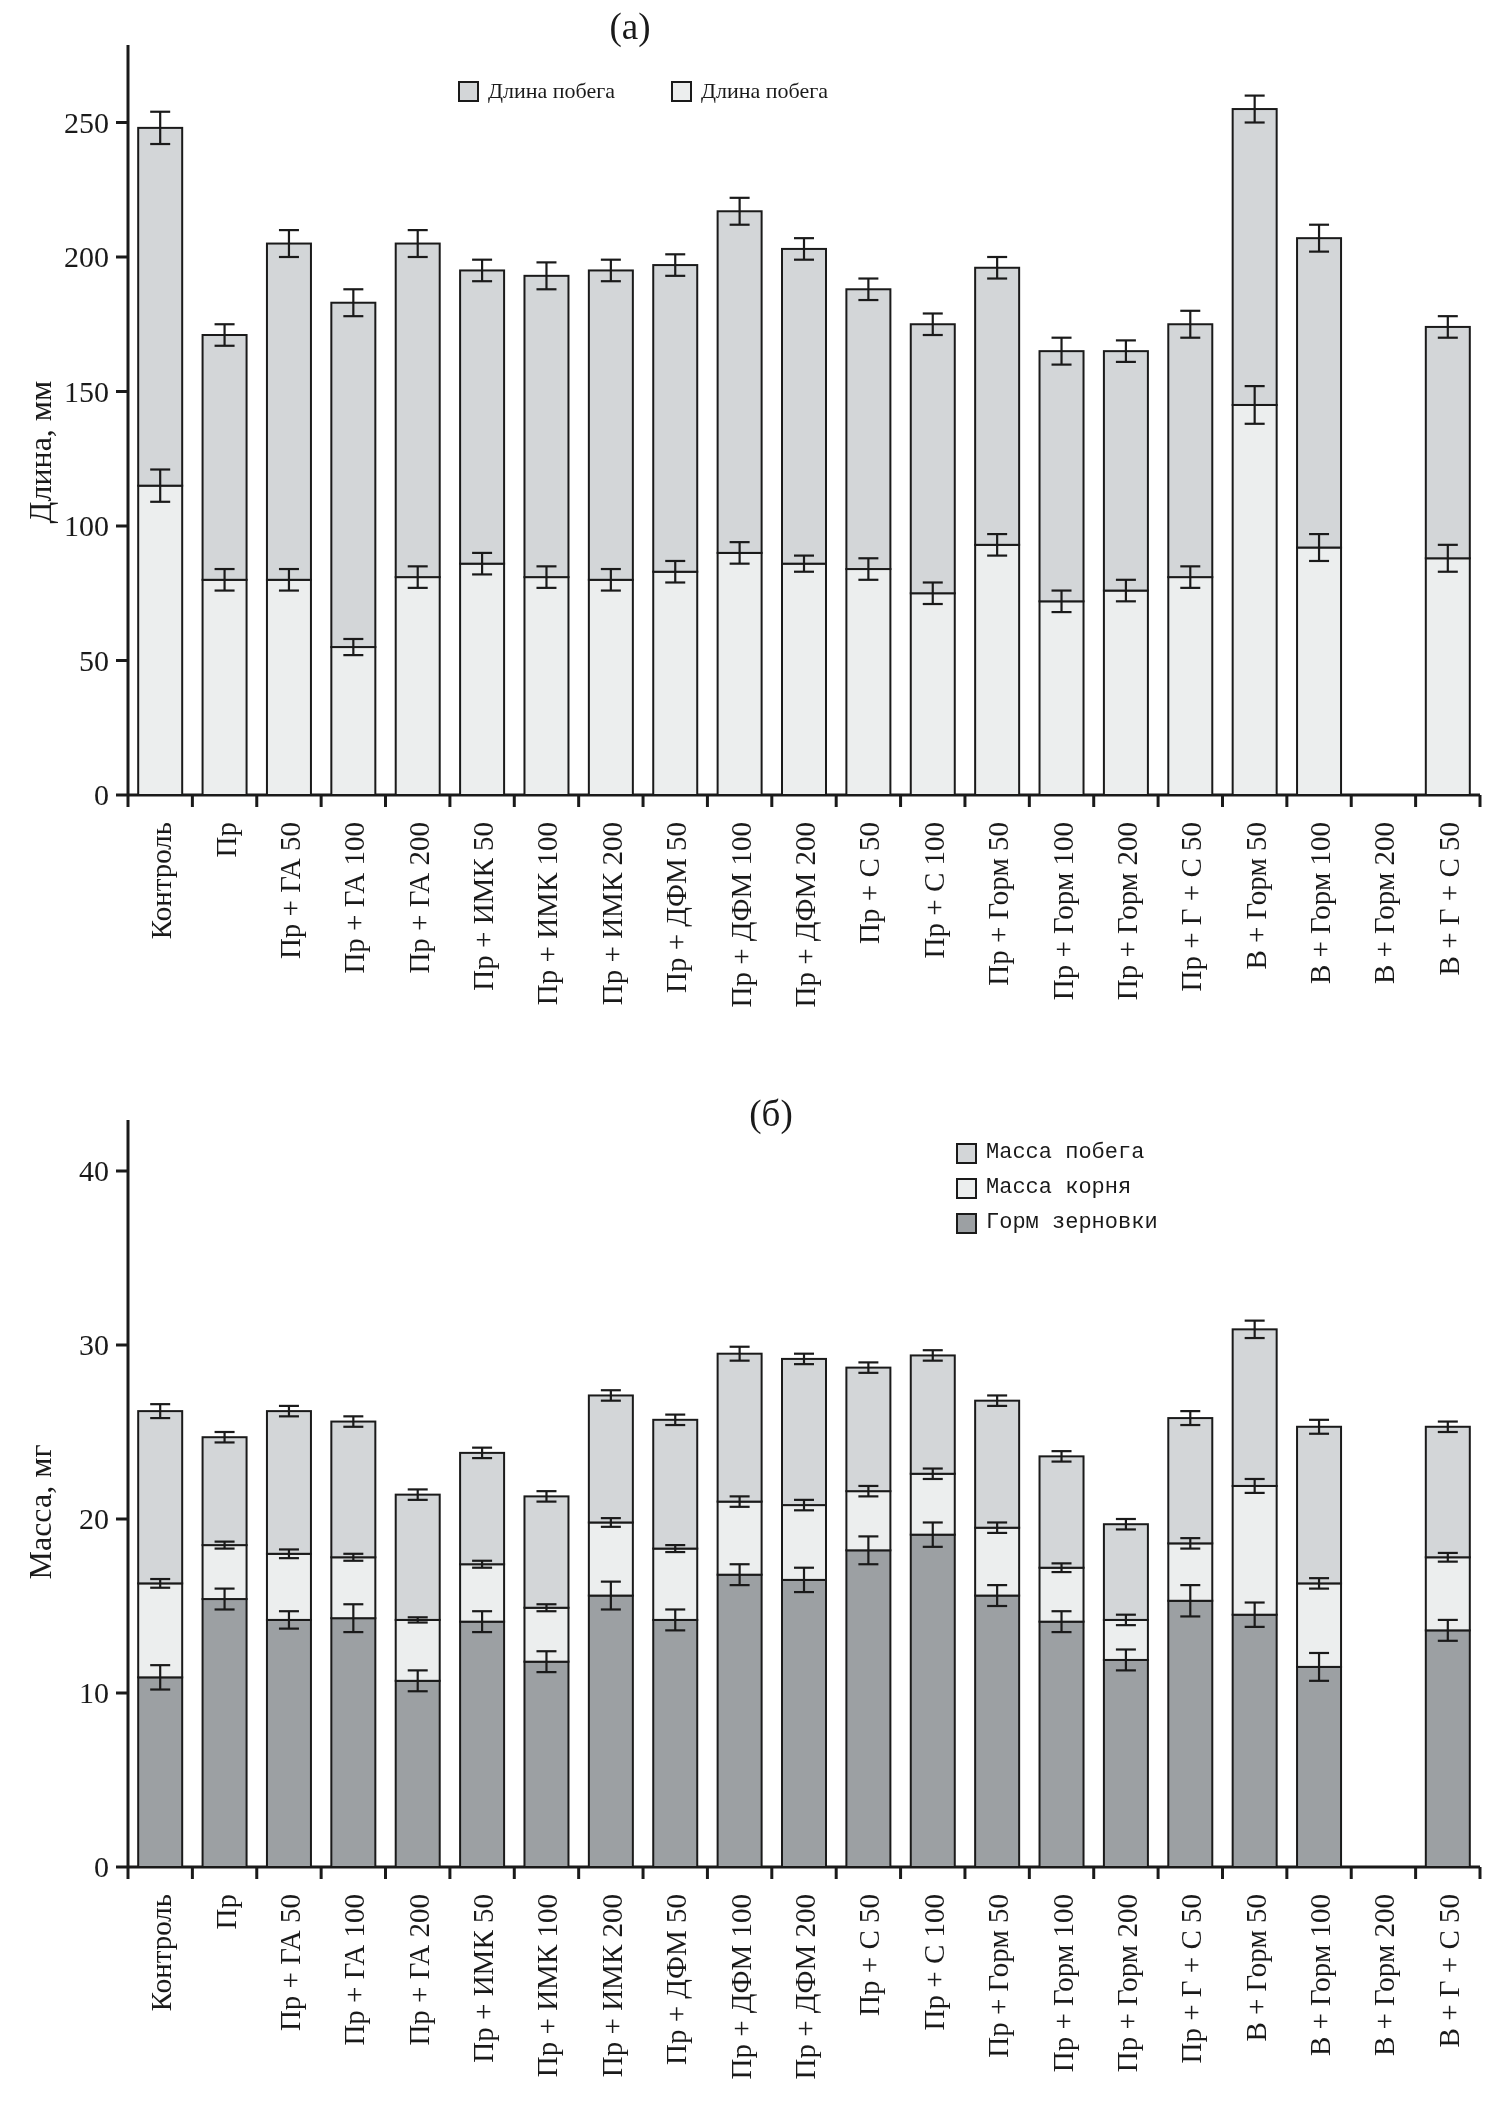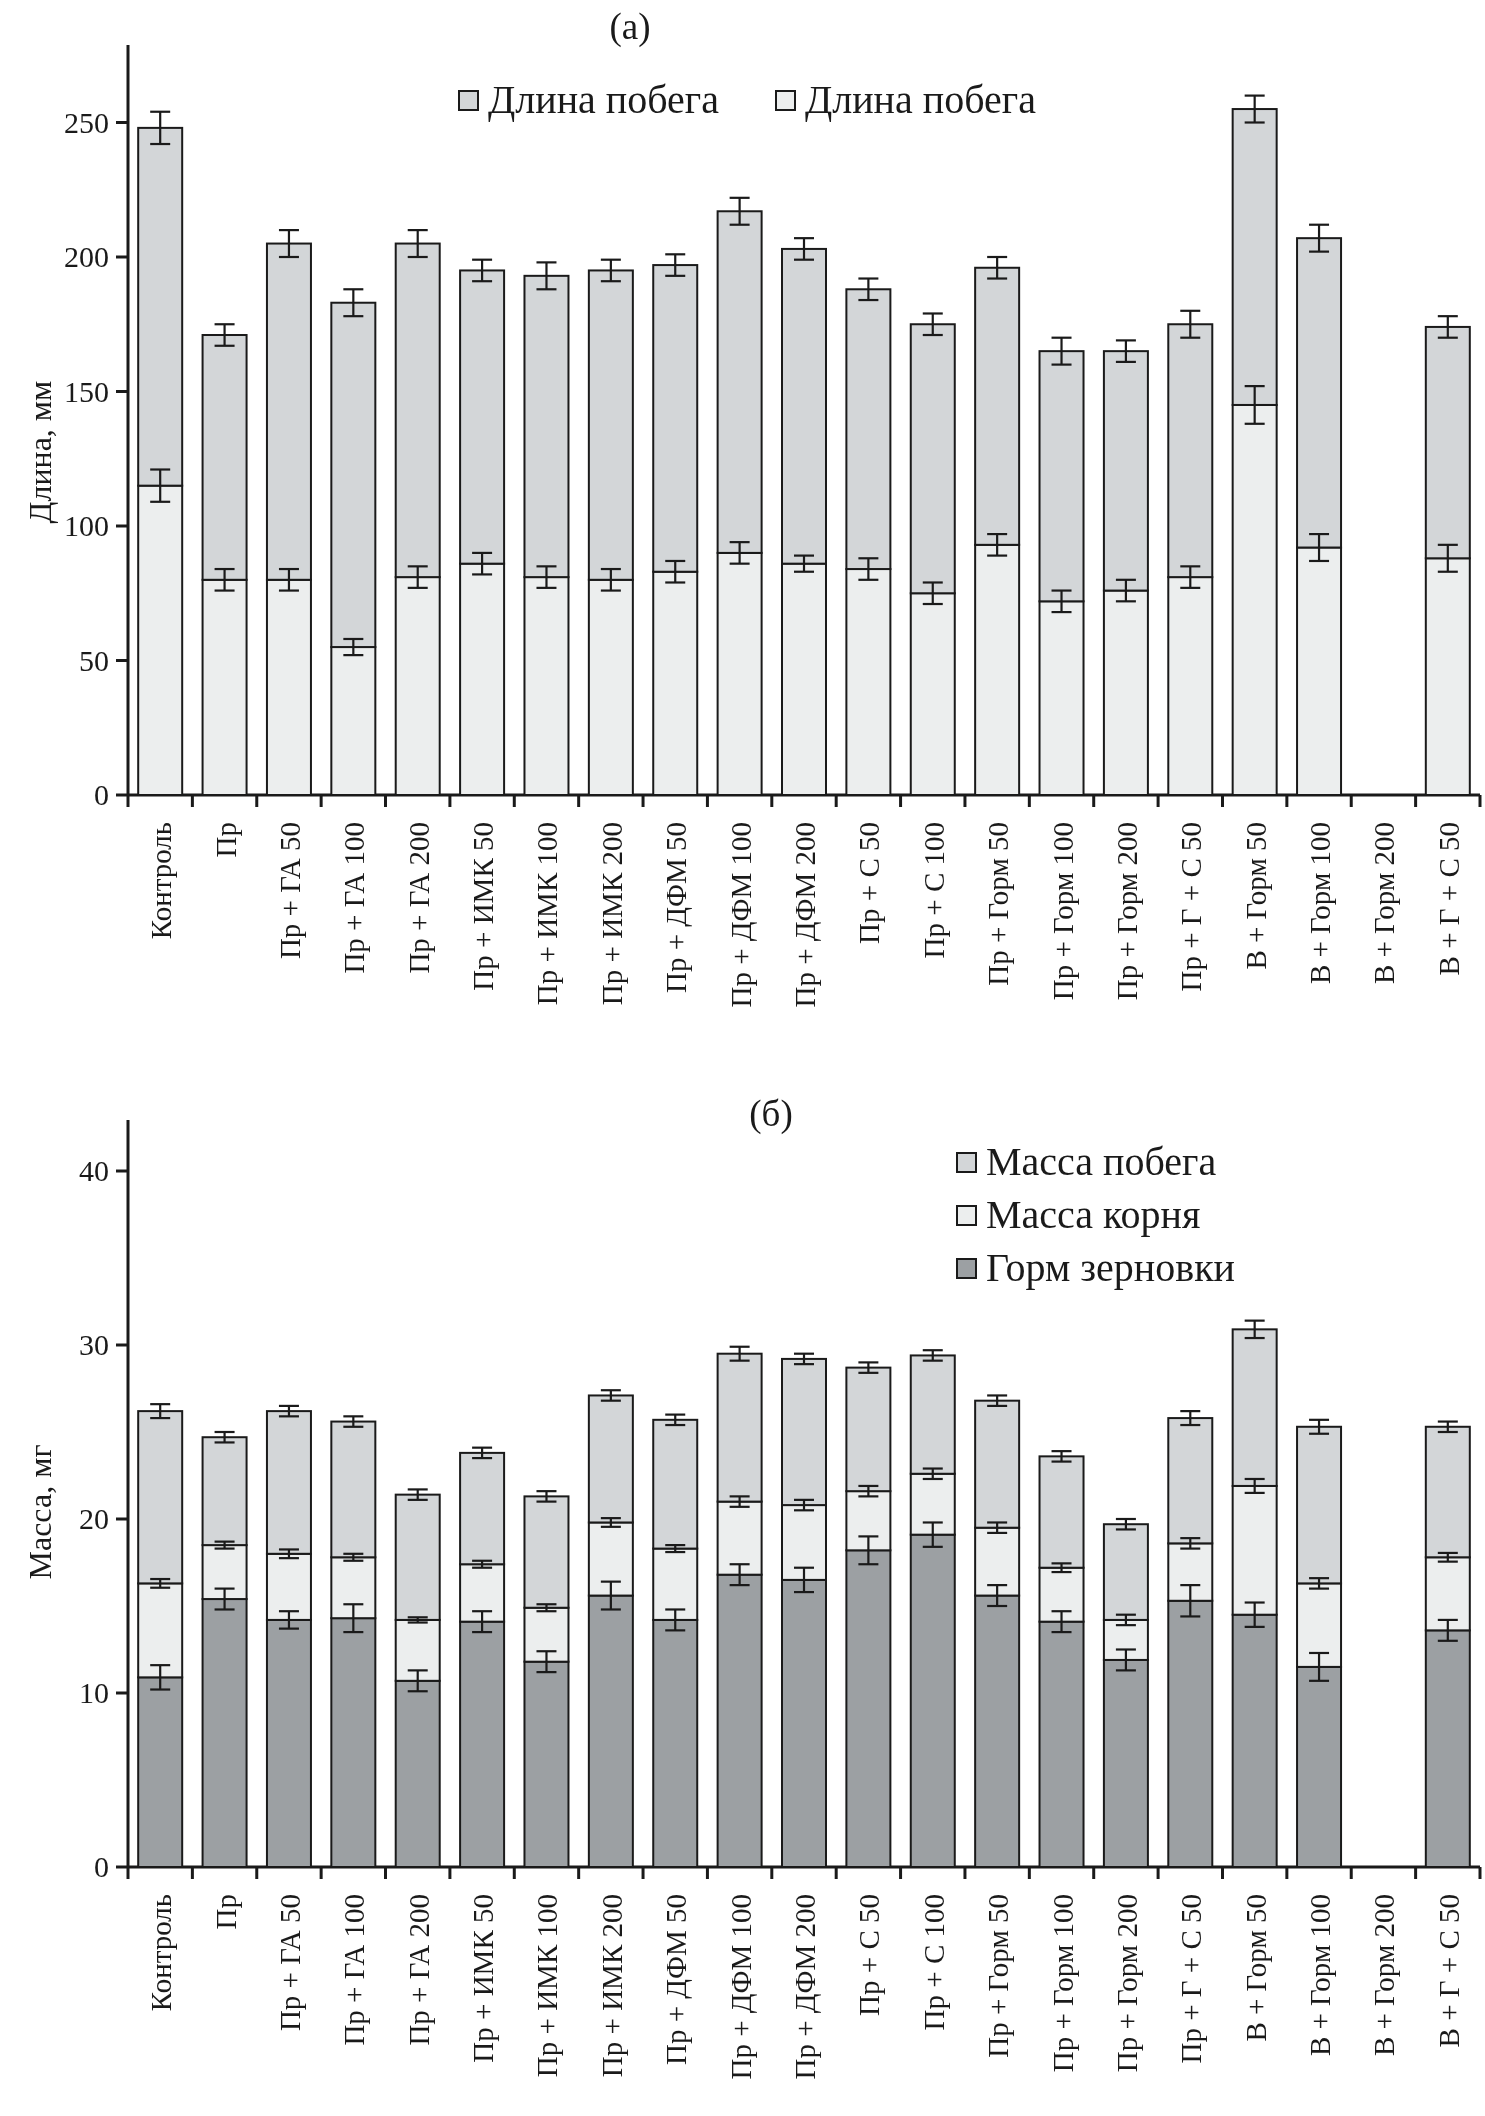--- a/index.html
+++ b/index.html
@@ -19,30 +19,30 @@
     white-space:nowrap;
   }
   .ylabel{
     position:absolute;
     transform:translate(-50%,-50%) rotate(-90deg);
     font-size:32px;
     white-space:nowrap;
   }
   .legend{position:absolute;display:flex;}
   .legend.horizontal{flex-direction:row;gap:56px;}
-  .legend.vertical{flex-direction:column;gap:13px;}
+  .legend.vertical{flex-direction:column;gap:13px;font-family:Liberation Mono, monospace;}
   .legend-item{display:flex;align-items:center;white-space:nowrap;}
   .swatch{
     display:inline-block;
     width:17px;height:17px;
     border:2.5px solid #1a1a1a;
     margin-right:9px;
     flex:0 0 auto;
   }
-  .legend-label{font-size:40px;line-height:1;}
+  .legend-label{font-size:22px;line-height:1;}
   text{fill:#1a1a1a;}
   .tick-label{font-size:30px;font-family:"Liberation Serif","DejaVu Serif",serif;}
   .cat-label{font-size:29px;font-family:"Liberation Serif","DejaVu Serif",serif;}
 </style>
 </head>
 <body>
 
 <div class="figure">
 
   <svg id="plots" width="1485" height="2116" viewBox="0 0 1485 2116">

